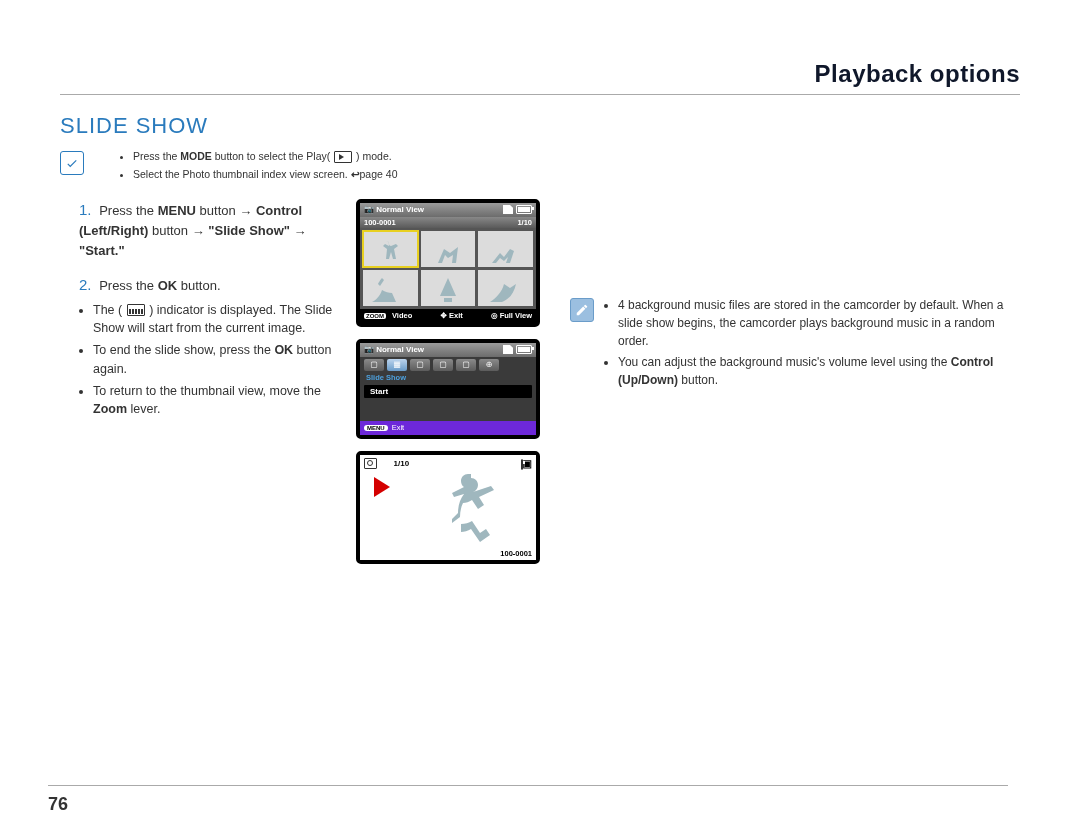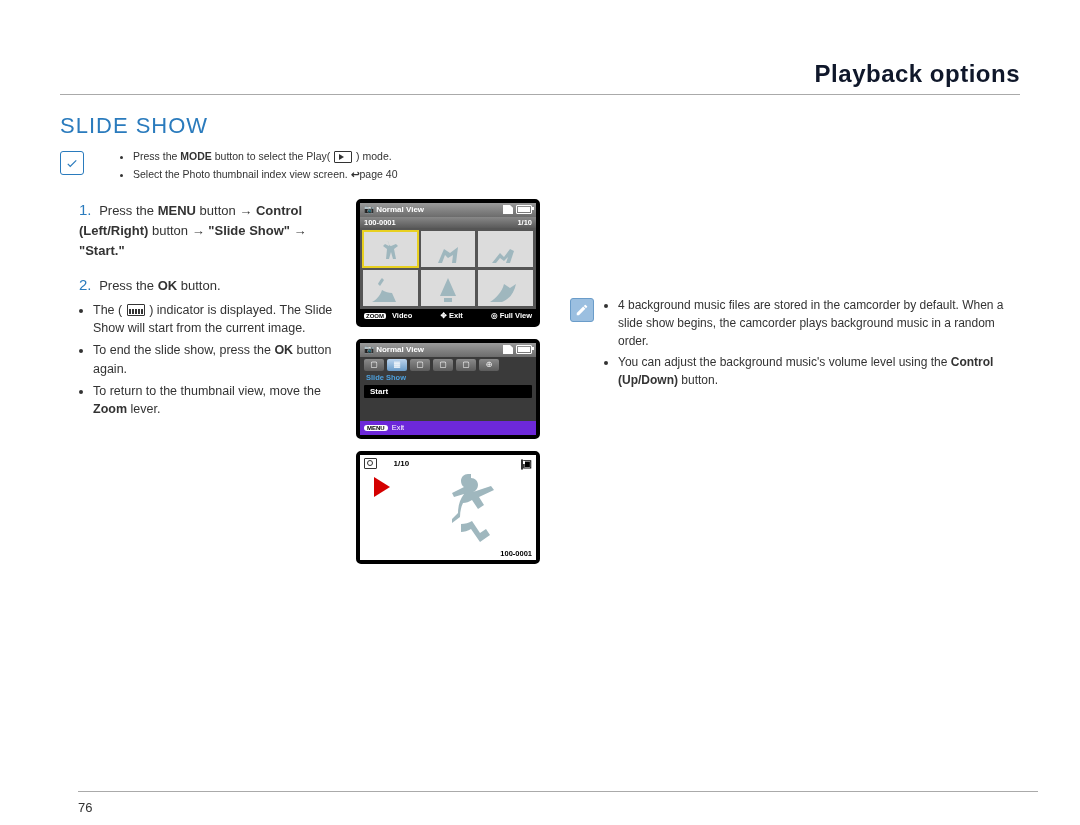--- a/index.html
+++ b/index.html
@@ -248,23 +248,23 @@
     color: #9fb7be;
   }
   .play-footer {
     position: absolute; bottom: 2px; right: 4px;
     color: #000; font-size: 7.5px; font-weight: bold;
     text-shadow: 0 0 2px #fff;
   }
   .page-number {
     position: absolute;
     bottom: 10px;
-    left: 78px;
-    font-size: 13px;
-    font-weight: normal;
+    left: 48px;
+    font-size: 18px;
+    font-weight: bold;
     color: #333;
     border-top: 1px solid #aaa;
     width: 960px;
     padding-top: 8px;
   }
   .inline-icon {
     display: inline-block;
     width: 16px; height: 10px;
     border: 1.2px solid #333;
     border-radius: 1px;

